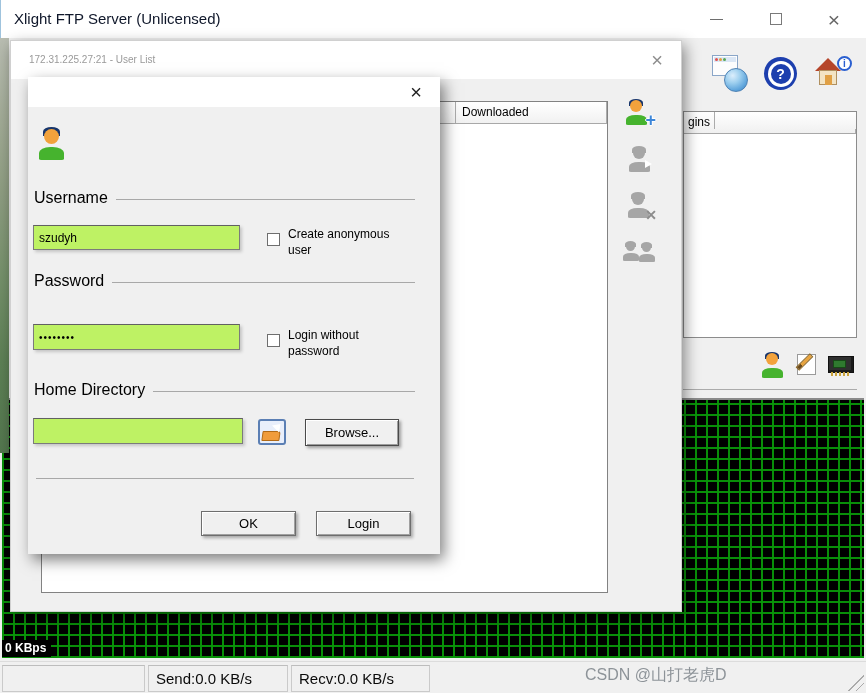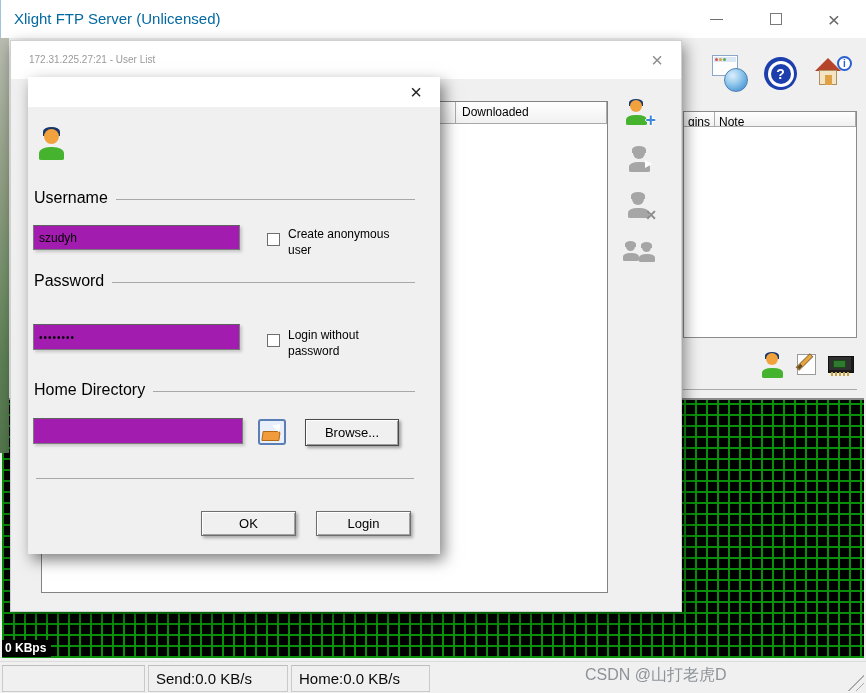--- a/index.html
+++ b/index.html
@@ -4,21 +4,21 @@
 <style>
   * { margin:0; padding:0; box-sizing:border-box; }
   html,body { width:866px; height:693px; }
   body { font-family:"Liberation Sans", sans-serif; background:#f0f0f0; }
 
   #screen { position:relative; width:866px; height:693px; background:#f0f0f0; overflow:hidden; }
 
   
   .main-titlebar { position:absolute; left:0; top:0; width:866px; height:38px; background:#ffffff;
                    border-left:1px solid #9fc3dd; }
-  .main-title { position:absolute; left:13px; top:0; line-height:38px; font-size:15px; color:#0369a1; }
+  .main-title { position:absolute; left:13px; top:0; line-height:38px; font-size:15px; color:#0f172a; }
   .win-btn { position:absolute; top:0; width:34px; height:38px; display:flex; align-items:center; justify-content:center; }
   .win-min-glyph { width:13px; height:1px; background:#6e6e6e; }
   .win-max-glyph { width:12px; height:12px; border:1px solid #7a7a7a; }
   .win-close-glyph { font-size:21px; color:#666; line-height:1; }
 
   
   .desktop-sliver { position:absolute; left:0; top:38px; width:9px; height:415px; z-index:3;
     background:linear-gradient(180deg,#b9bdb2 0%,#a3ac98 18%,#8d9c80 38%,#74906a 58%,#5d8055 78%,#53764e 100%); }
 
   
@@ -36,21 +36,21 @@
     display:flex; align-items:center; justify-content:center; }
   .home-icon { left:815px; top:56px; width:37px; height:35px; }
   .home-roof { position:absolute; left:0; top:2px; width:0; height:0; border-left:13px solid transparent; border-right:13px solid transparent; border-bottom:13px solid #b5452a; }
   .home-body { position:absolute; left:4px; top:14px; width:18px; height:15px; background:#f3e4c4; border:1px solid #b09060; }
   .home-door { position:absolute; left:10px; top:19px; width:7px; height:10px; background:#e0a045; }
   .home-bubble { position:absolute; right:0; top:0; width:15px; height:15px; border-radius:50%; background:#fff; border:2px solid #2a5fd0;
     color:#2a5fd0; font-weight:bold; font-size:10px; text-align:center; line-height:11px; }
 
   
   .right-panel { position:absolute; left:683px; top:111px; width:174px; height:227px; background:#fff; border:1px solid #8c8c8c; }
-  .rp-header { display:flex; height:15px; background:linear-gradient(#ffffff,#f0f0f0); border-bottom:1px solid #a8a8a8; font-size:12px; color:#000; }
+  .rp-header { display:flex; height:22px; background:linear-gradient(#ffffff,#f0f0f0); border-bottom:1px solid #a8a8a8; font-size:12px; color:#000;flex-direction:column; }
   .rp-h-cell { padding:3px 4px 0 4px; border-right:1px solid #ababab; white-space:nowrap; overflow:hidden; }
   .rp-c1 { width:31px; } .rp-c2 { flex:1; }
   .rp-body { height:203px; background:#fff; }
   .rp-sep-line { position:absolute; left:683px; top:389px; width:174px; height:1px; background:#ababab; }
 
   
   .person { position:relative; display:block; }
   .person .hair { position:absolute; border-radius:55% 55% 0 0; background:#17356b; }
   .person .head { position:absolute; border-radius:50%; background:#f2a23c; }
   .person .torso { position:absolute; bottom:0; border-radius:45% 45% 10% 10%; background:#46b32e; }
@@ -108,21 +108,21 @@
   
   .au-dialog { position:absolute; left:28px; top:77px; width:412px; height:477px; background:#f0f0f0; z-index:20;
     box-shadow:4px 6px 14px rgba(0,0,0,.5); }
   .au-titlebar { position:absolute; left:0; top:0; width:100%; height:30px; background:#ffffff; }
   .au-close { position:absolute; right:13px; top:4px; width:22px; height:22px; font-size:20px; color:#222; text-align:center; line-height:22px; }
   .au-person { position:absolute; left:11px; top:50px; }
   .grp { position:absolute; left:6px; right:25px; display:flex; align-items:center; }
   .grp-label { font-size:16px; color:#000; white-space:nowrap; }
   .grp-line { flex:1; height:1px; background:#a8a8a8; margin-left:8px; margin-top:2px; }
   .g-user { top:112px; } .g-pass { top:195px; } .g-home { top:304px; }
-  .tb { position:absolute; background:#a21caf; border:1px solid #7b7b7b; border-top-color:#616161;
+  .tb { position:absolute; background:#bef264; border:1px solid #7b7b7b; border-top-color:#616161;
     box-shadow:2px 2px 3px rgba(0,0,0,.18); font-family:"Liberation Sans",sans-serif; font-size:12px; color:#000; padding:0 5px; outline:none; }
   .tb-user { left:5px; top:148px; width:207px; height:25px; }
   .tb-pass { left:5px; top:247px; width:207px; height:26px; font-size:10px; letter-spacing:1px; }
   .tb-home { left:5px; top:341px; width:210px; height:26px; }
   .chk { position:absolute; width:13px; height:13px; background:#fff; border:1px solid #6e6e6e; }
   .chk1 { left:239px; top:156px; } .chk2 { left:239px; top:257px; }
   .chk-label { position:absolute; font-size:12px; color:#000; width:118px; line-height:1.3; }
   .chk-label1 { left:260px; top:150px; } .chk-label2 { left:260px; top:251px; }
   .btn { position:absolute; background:#f0f0f0; border:1px solid #6e6e6e; color:#000; font-size:13px;
     box-shadow:inset 1px 1px 0 #ffffff, inset -1px -1px 0 #a0a0a0, 2px 2px 3px rgba(0,0,0,.3);
@@ -206,21 +206,21 @@
     <span class="note-pencil"></span>
   </span>
   <span class="card-icon">
     <span class="card-chip"></span>
     <span class="card-pins"></span>
   </span>
 
   <div class="statusbar">
     <div class="sb-panel sb-1"></div>
     <div class="sb-panel sb-2">Send:0.0 KB/s</div>
-    <div class="sb-panel sb-3">Home:0.0 KB/s</div>
+    <div class="sb-panel sb-3">Recv:0.0 KB/s</div>
     <div class="resize-grip"></div>
   </div>
   <div class="watermark">CSDN @山打老虎D</div>
 
   <div class="ul-dialog">
     <div class="ul-titlebar">
       <span class="ul-title">172.31.225.27:21 - User List</span>
       <span class="ul-close">×</span>
     </div>
     <div class="ul-list">

